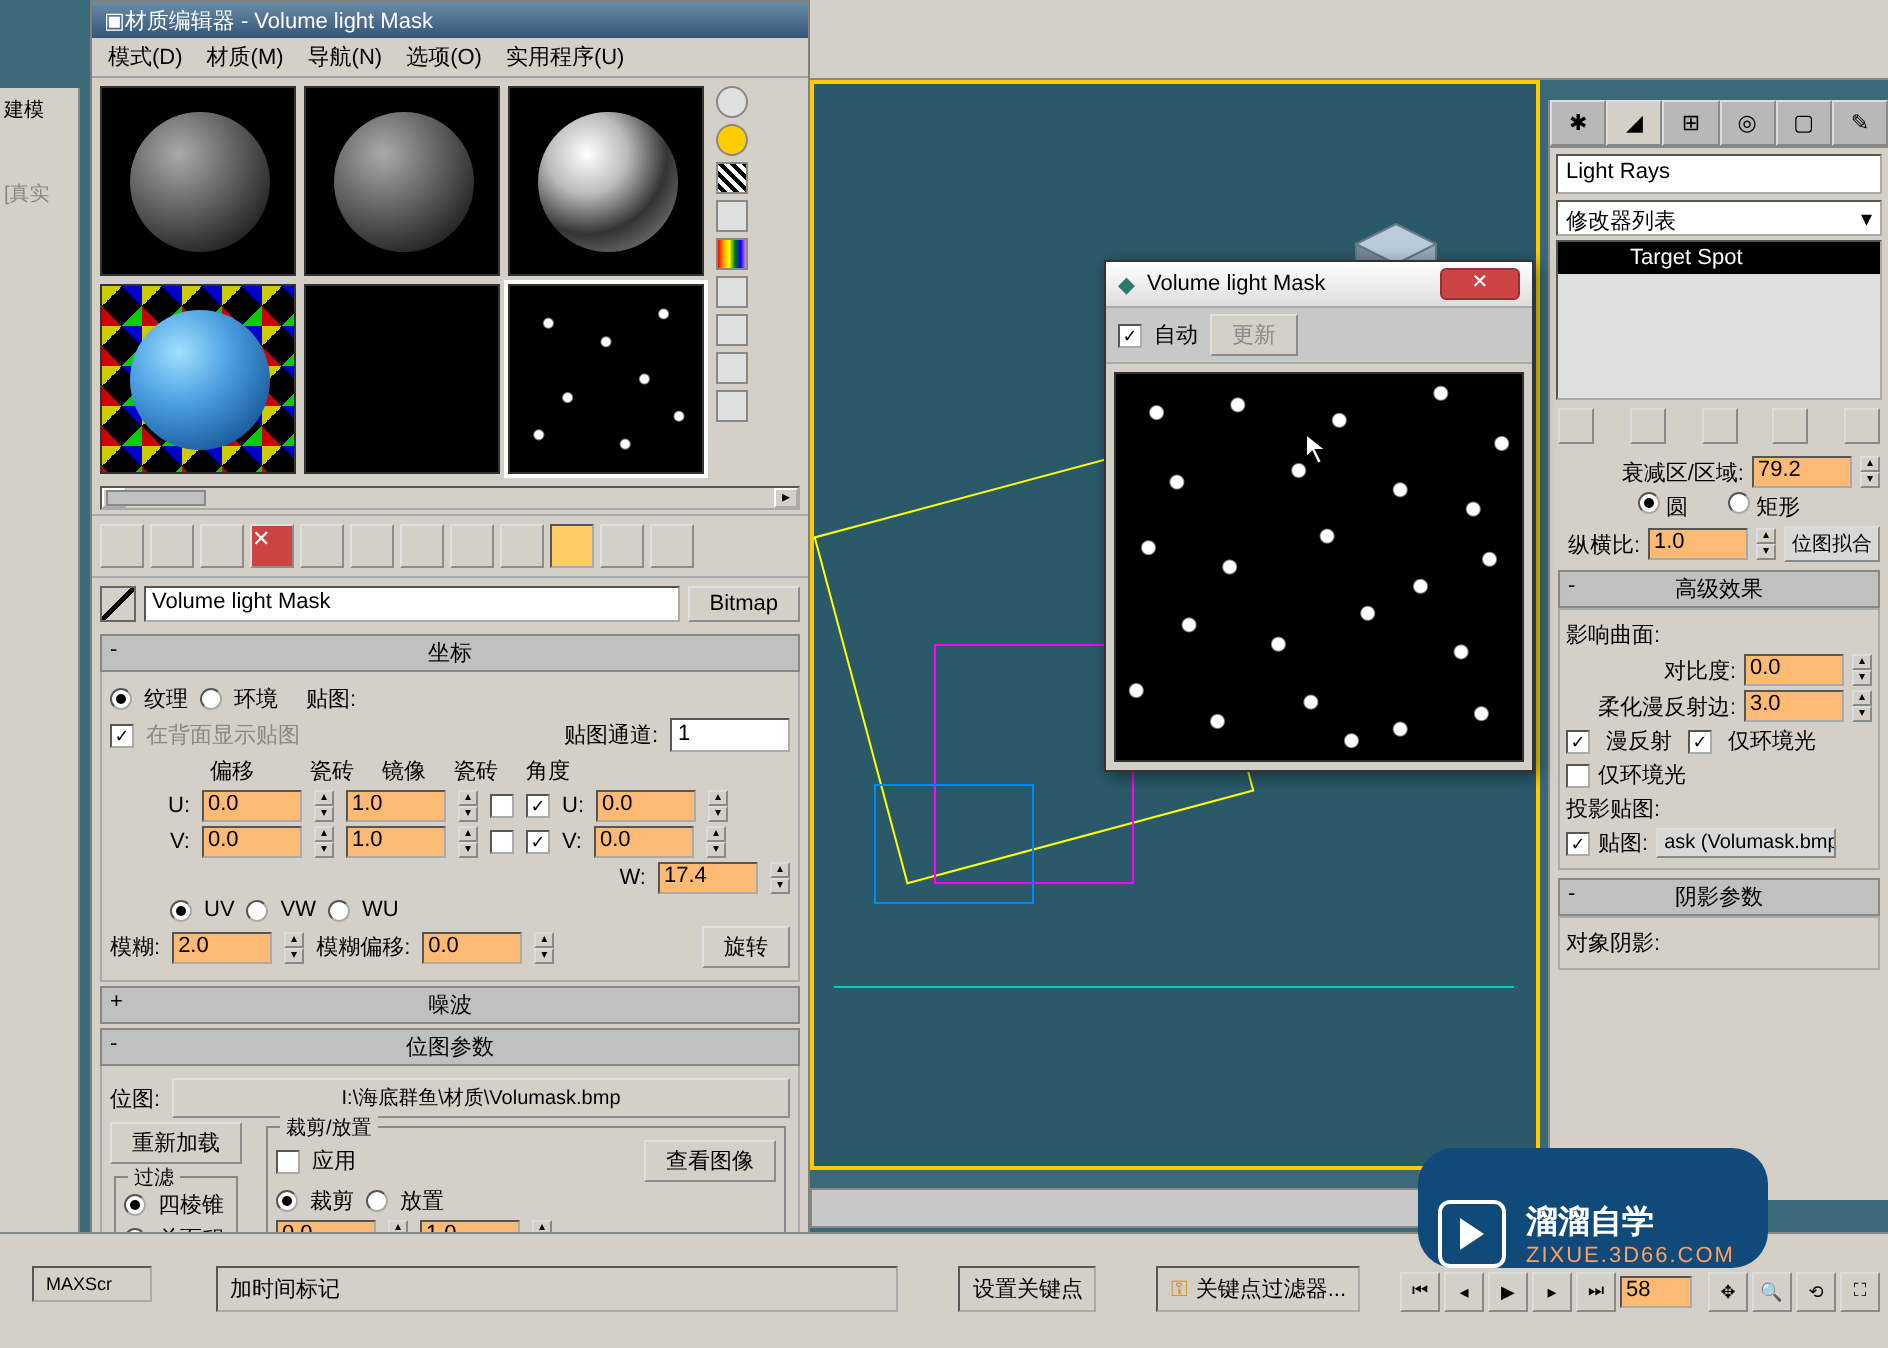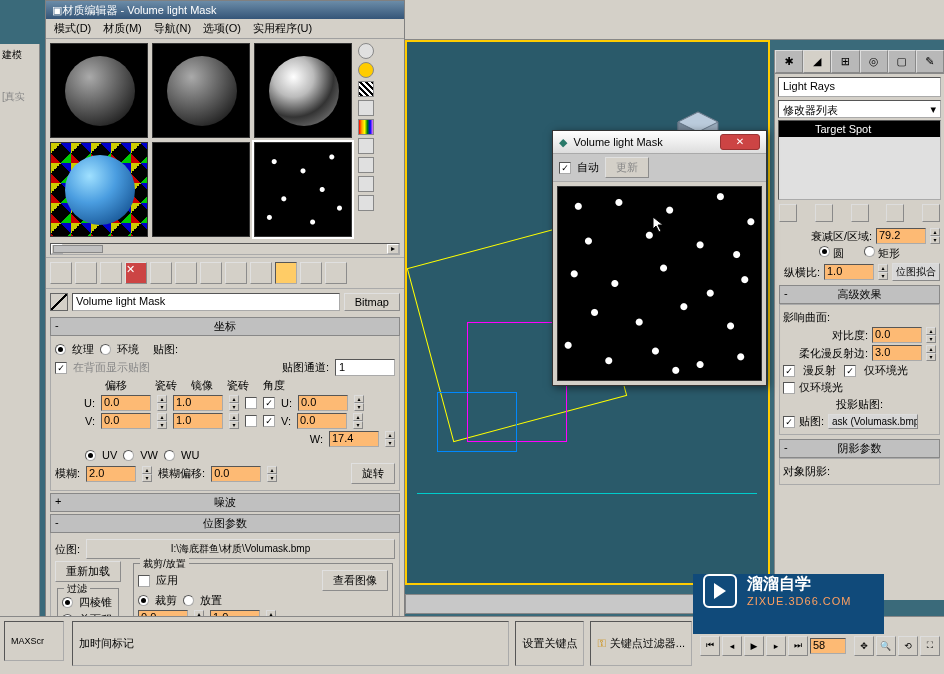--- a/index.html
+++ b/index.html
@@ -135,30 +135,30 @@
 .param-row .lbl { flex:1; text-align:right; }
 .mapbtn { border:1px outset #ddd; background:#d8d8d8; padding:1px 3px; font-size:10px; max-width:90px; overflow:hidden; white-space:nowrap; }
 
 
 .timeline { position:absolute; left:405px; bottom:60px; right:170px; height:20px; background:#d4d0c8; border:1px solid #888; display:flex; align-items:center; }
 .timeline .ruler { flex:1; position:relative; height:100%; background:#c8c8c8; }
 .timeline .marker { position:absolute; left:2px; top:0; width:40px; height:100%; background:#88b; border:1px solid #668; text-align:center; font-size:9px; line-height:16px; }
 
 
 .status-bar { position:absolute; left:0; bottom:0; right:0; height:58px; background:#d4d0c8; border-top:1px solid #888; display:flex; }
-.status-cell { border:1px inset #aaa; padding:14px 6px; margin:2px; display:flex; align-items:center; gap:4px; }
+.status-cell { border:1px inset #aaa; padding:3px 6px; margin:14px; display:flex; align-items:center; gap:4px; }
 .playback { display:flex; gap:2px; align-items:center; }
 .play-btn { width:20px; height:20px; border:1px outset #ddd; background:#d4d0c8; display:flex; align-items:center; justify-content:center; font-size:9px; }
 
 
 .left-strip { position:absolute; left:0; top:44px; width:40px; height:640px; background:#d4d0c8; border-right:1px solid #888; }
 .left-strip .lbl { padding:4px 2px; font-size:10px; writing-mode:horizontal-tb; }
 
 
-.watermark { position:absolute; right:60px; bottom:40px; width:191px; height:60px; background:#104a7a; border-radius:0; display:flex; align-items:flex-start; gap:10px; padding:0 10px; z-index:20; }
+.watermark { position:absolute; right:60px; bottom:40px; width:175px; height:60px; background:#104a7a; border-radius:18px; display:flex; align-items:flex-end; gap:10px; padding:0 10px; z-index:20; }
 .watermark .play { width:34px; height:34px; border:2px solid #fff; border-radius:6px; display:flex; align-items:center; justify-content:center; }
 .watermark .play::after { content:""; border-left:12px solid #fff; border-top:8px solid transparent; border-bottom:8px solid transparent; }
 .watermark .txt { color:#fff; }
 .watermark .txt .big { font-size:16px; font-weight:bold; }
 .watermark .txt .small { font-size:11px; letter-spacing:1px; color:#ffa060; }
 
 
 .top-strip { position:absolute; left:405px; top:0; right:0; height:40px; background:#d4d0c8; border-bottom:1px solid #888; }
 </style>
 </head>
@@ -522,21 +522,21 @@
       <div class="param-row" style="justify-content:flex-start;gap:8px">
         <span class="chk">✓</span>
           <span>漫反射</span>
         <span class="chk">✓</span>
           <span>仅环境光</span>
       </div>
       <div class="param-row" style="justify-content:flex-start">
         <span class="chk"></span>
           <span>仅环境光</span>
       </div>
-      <div class="param-row" style="justify-content:center">
+      <div class="param-row" style="justify-content:flex-start">
           <span>投影贴图:</span>
         </div>
       <div class="param-row" style="justify-content:flex-start">
         <span class="chk">✓</span>
         <span>贴图:</span>
         <button class="mapbtn">ask (Volumask.bmp)</button>
       </div>
     </div>
 
     <div class="rollout-head" style="margin-top:4px">

